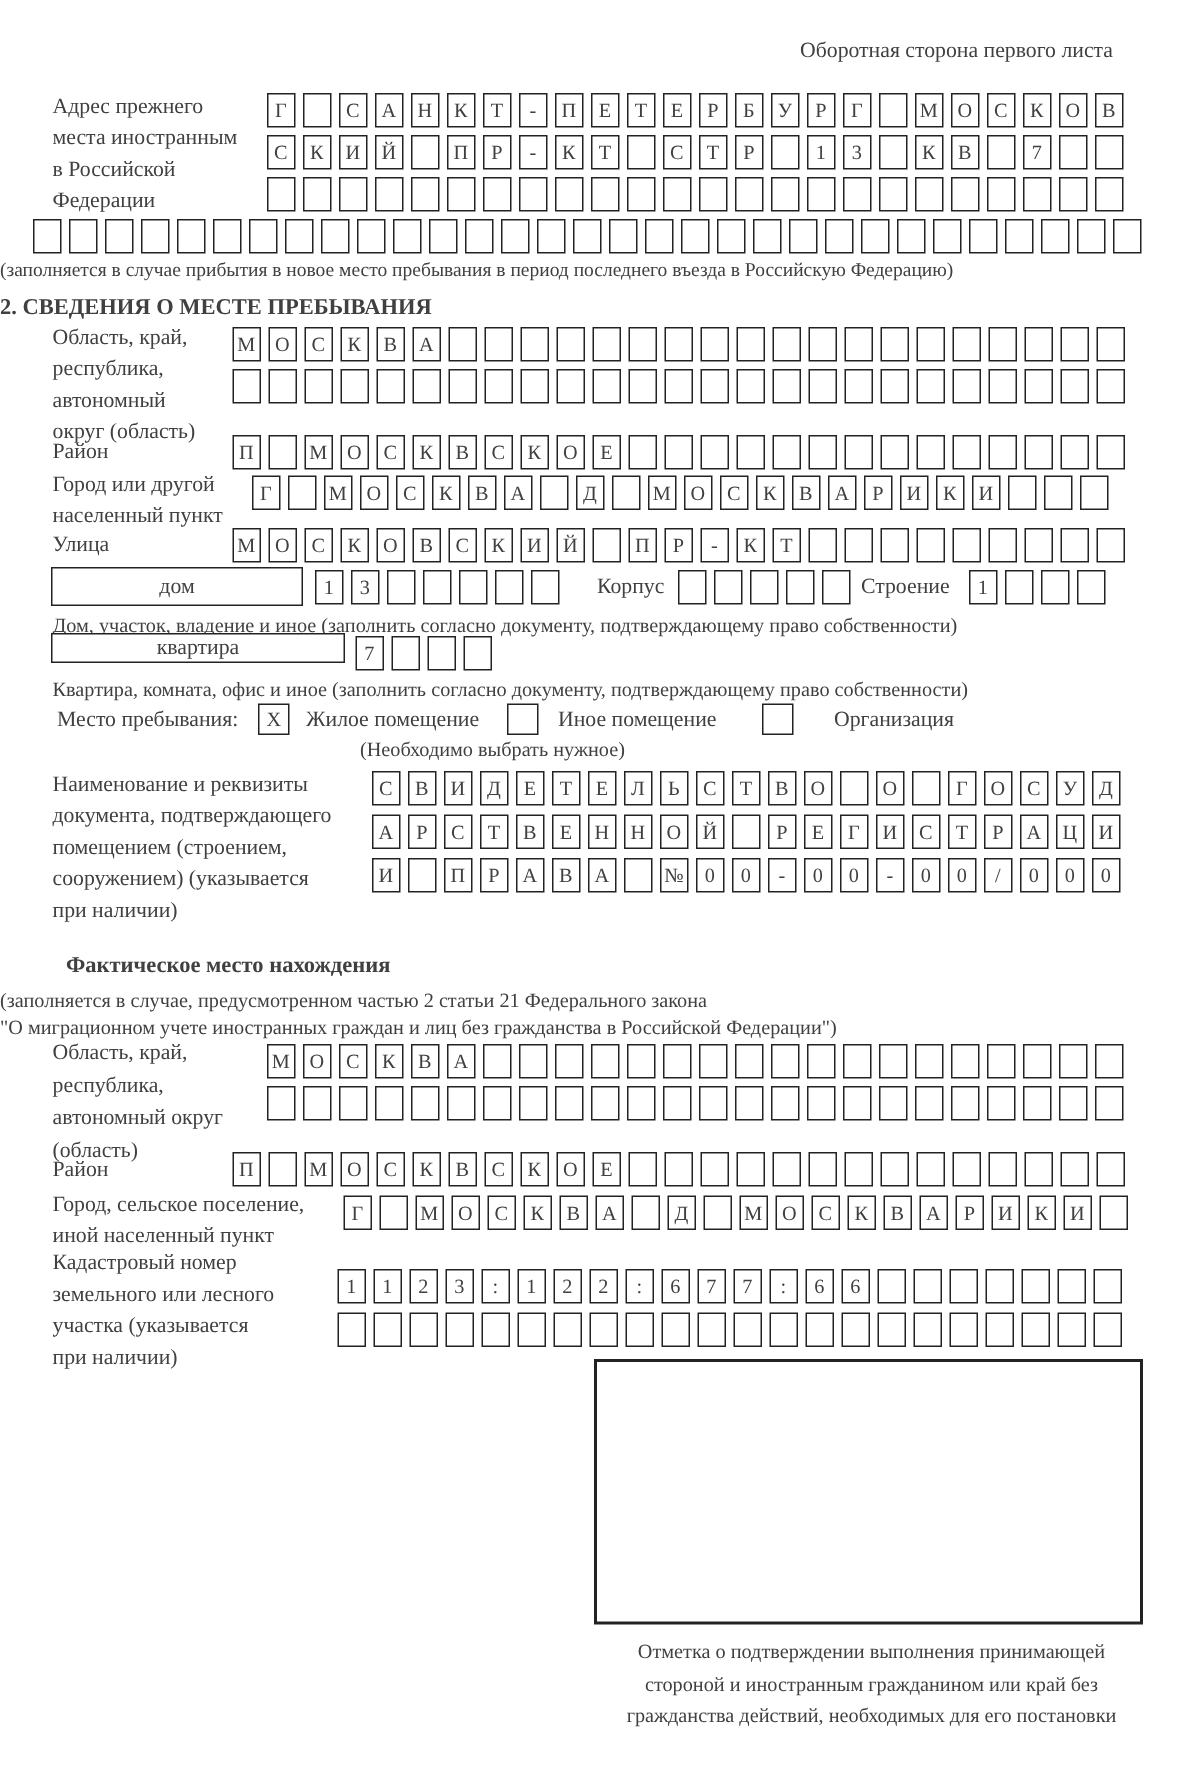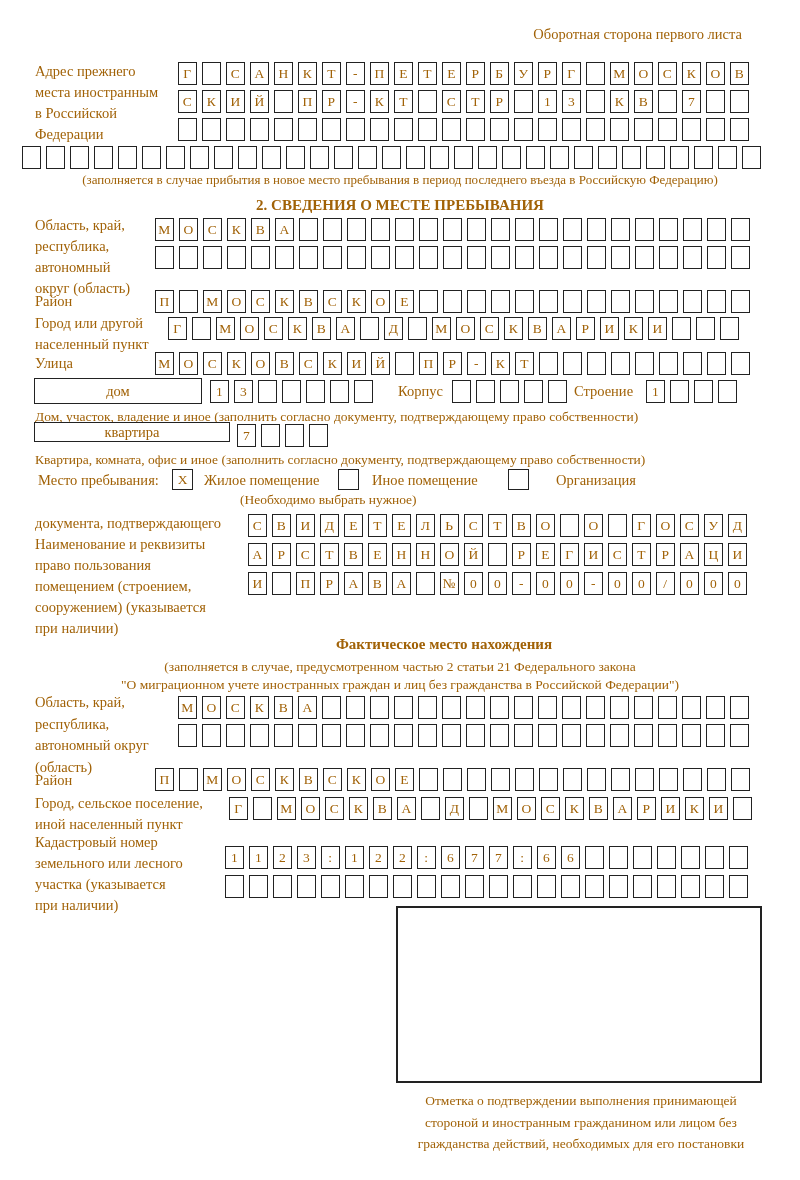--- a/index.html
+++ b/index.html
@@ -1,27 +1,27 @@
 <!DOCTYPE html>
 <html><head>
 <meta charset="utf-8">
 <style>
   html,body{margin:0;padding:0;background:#ffffff;}
   #page{
     position:relative;width:800px;height:1180px;background:#fff;
-    font-family:"Liberation Serif","DejaVu Serif",serif;color:#a16207;
+    font-family:"Liberation Serif","DejaVu Serif",serif;color:#404040;
     overflow:hidden;
   }
   .abs{position:absolute;}
   .label{font-size:14.5px;line-height:21px;}
   .label22{font-size:14.5px;line-height:21.5px;}
   .caption{font-size:13px;}
   .caption2{font-size:13.5px;}
   .heading{font-weight:bold;font-size:15px;}
-  .center{left:0;width:800px;text-align:center;}
+  .center{left:0;width:800px;text-align:left;}
   .cellrow{position:absolute;display:flex;gap:5.5px;}
   .cell{
     flex:0 0 18.5px;width:18.5px;height:22.5px;border:1.5px solid #222;
     box-sizing:border-box;display:flex;align-items:center;justify-content:center;
     font-size:13.5px;line-height:1;background:#fff;
   }
   .widebox{
     position:absolute;border:1.5px solid #222;box-sizing:border-box;
     display:flex;align-items:center;justify-content:center;font-size:14.5px;background:#fff;
   }
@@ -348,23 +348,22 @@
   <div class="abs label" style="left:38px;top:470px;">Место пребывания:</div>
   <div class="checkbox" style="left:172px;top:469px;">X</div>
   <div class="abs label" style="left:204px;top:470px;">Жилое помещение</div>
   <div class="checkbox" style="left:338px;top:469px;"></div>
   <div class="abs label" style="left:372px;top:470px;">Иное помещение</div>
   <div class="checkbox" style="left:508px;top:469px;"></div>
   <div class="abs label" style="left:556px;top:470px;">Организация</div>
   <div class="abs caption2" style="left:240px;top:492px;">(Необходимо выбрать нужное)</div>
 
   <div class="abs label" style="left:35px;top:513px;">
+      <div>Наименование и реквизиты</div>
       <div>документа, подтверждающего</div>
-      <div>Наименование и реквизиты</div>
-      <div>право пользования</div>
       <div>помещением (строением,</div>
       <div>сооружением) (указывается</div>
       <div>при наличии)</div>
     </div>
   <div class="cellrow" style="left:248px;top:514px;">
       <span class="cell">С</span>
       <span class="cell">В</span>
       <span class="cell">И</span>
       <span class="cell">Д</span>
       <span class="cell">Е</span>
@@ -604,17 +603,17 @@
       <span class="cell"></span>
       <span class="cell"></span>
       <span class="cell"></span>
       <span class="cell"></span>
       <span class="cell"></span>
     </div>
 
   <div class="stampbox" style="left:396px;top:906px;width:366px;height:177px;"></div>
   <div class="abs caption2" style="left:388px;top:1090px;width:386px;text-align:center;line-height:21.5px;">
       <div>Отметка о подтверждении выполнения принимающей</div>
-      <div>стороной и иностранным гражданином или лицом без</div>
+      <div>стороной и иностранным гражданином или край без</div>
       <div>гражданства действий, необходимых для его постановки</div>
     </div>
 
 </div>
 
 </body></html>

